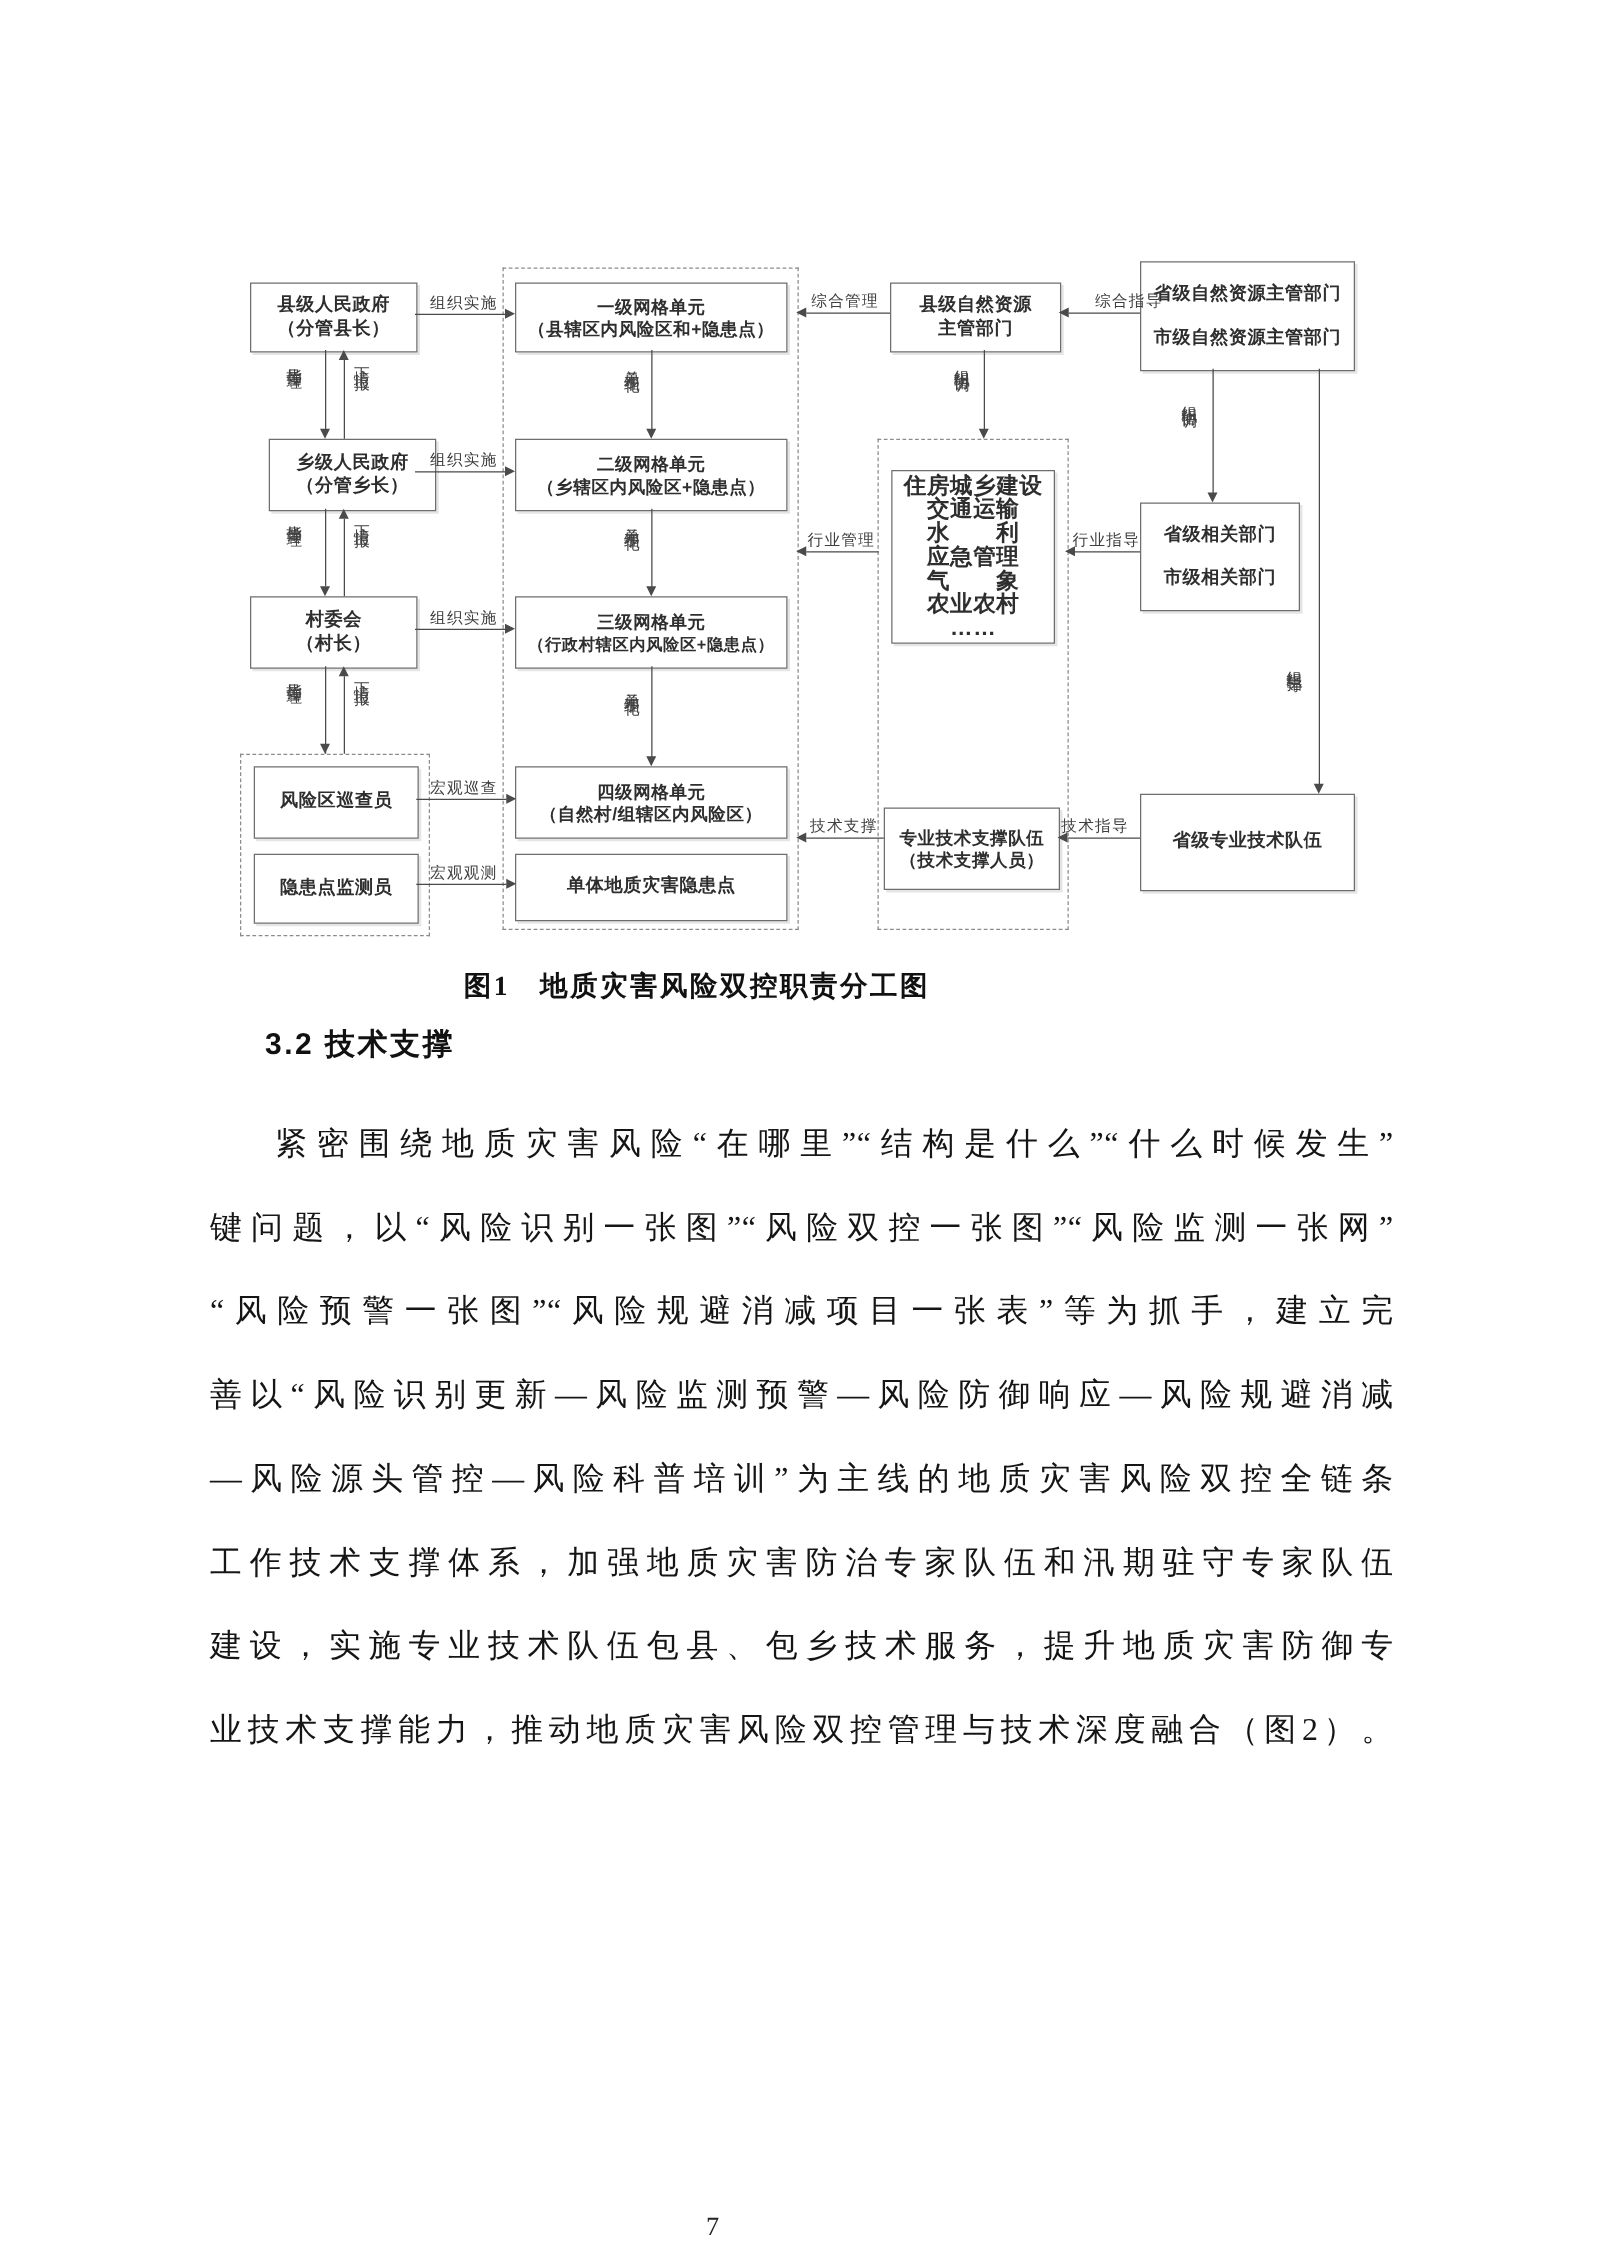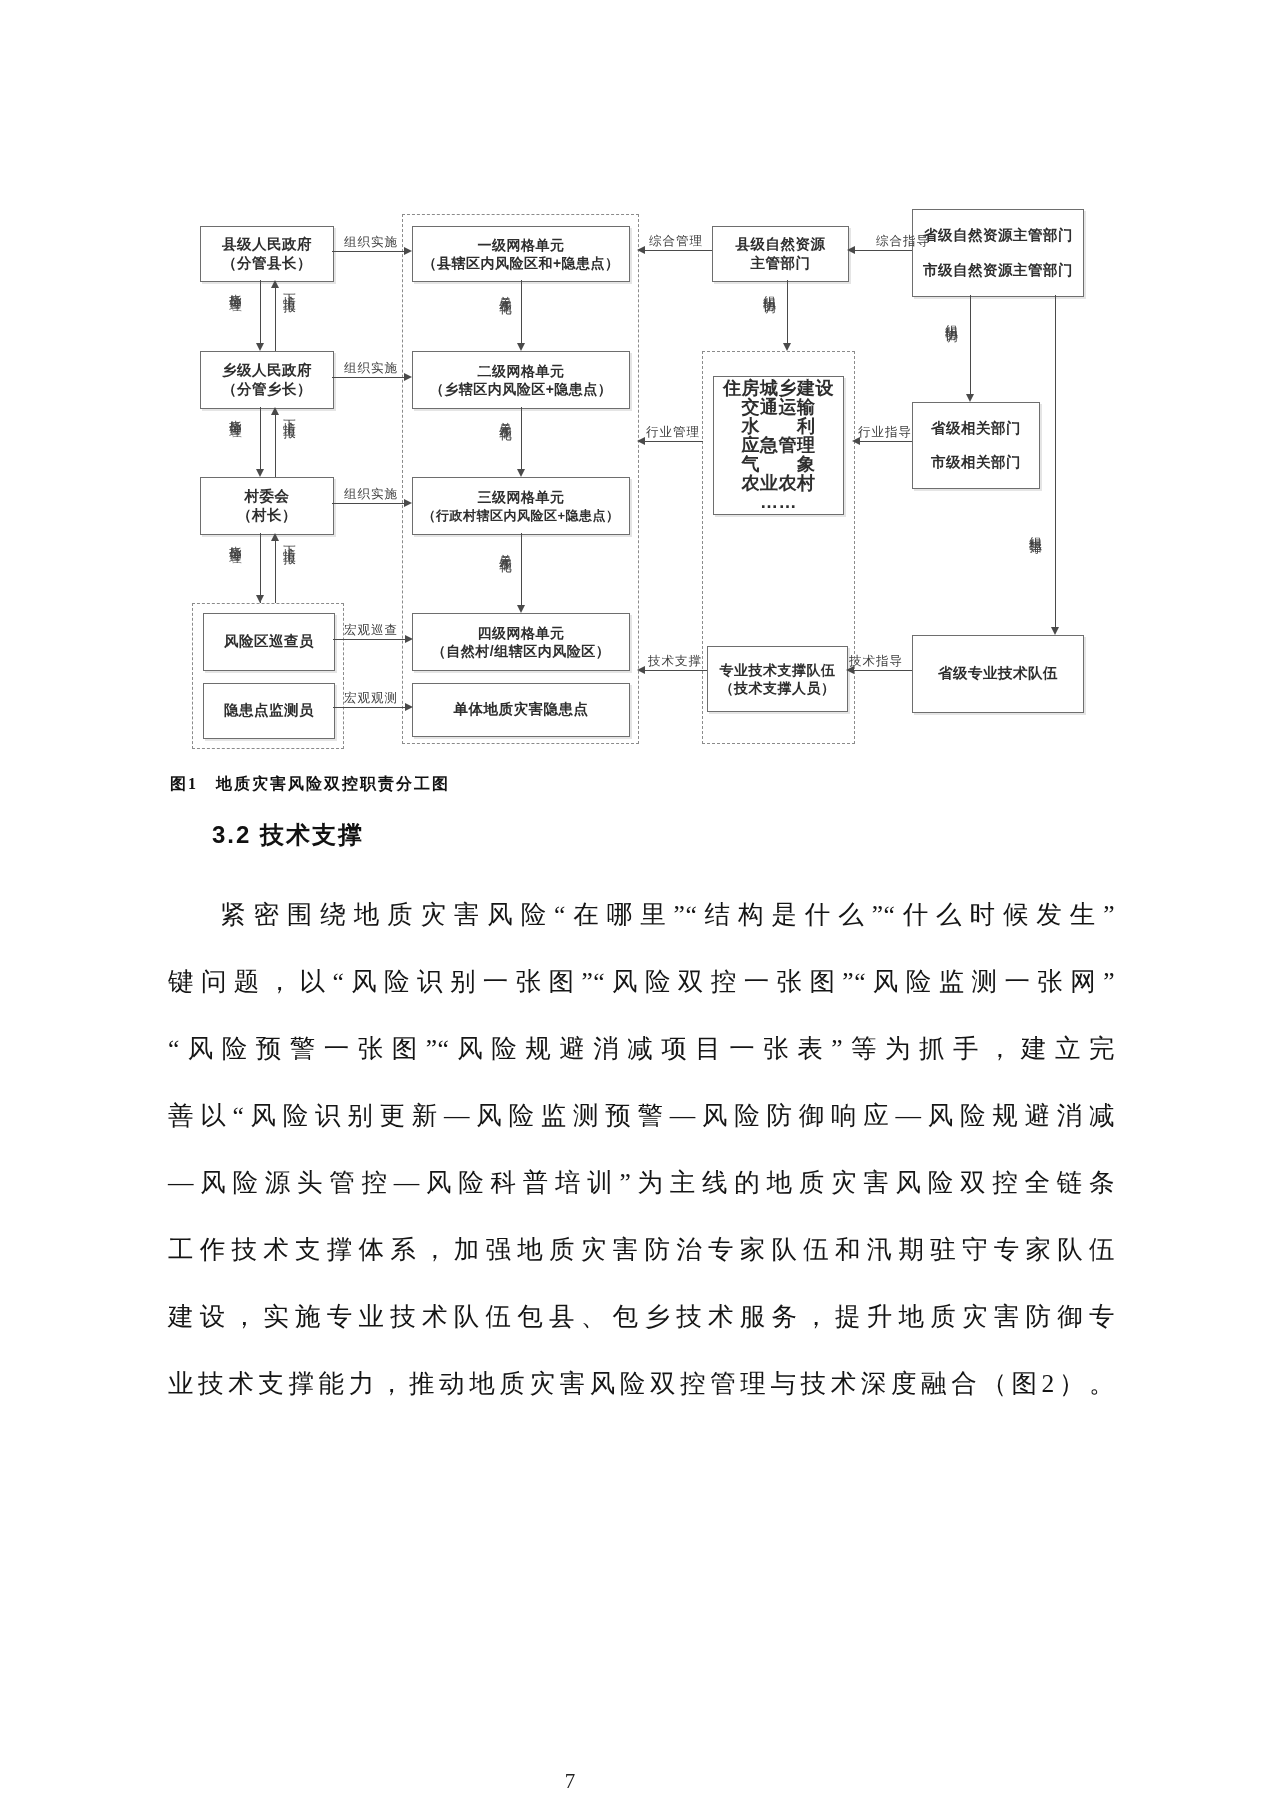--- a/index.html
+++ b/index.html
@@ -18,22 +18,22 @@
   .ah-r{border-left:8px solid #4a4a4a;border-right:0;}
   .ah-l{border-right:8px solid #4a4a4a;border-left:0;}
   .ah-d{border-top:8px solid #4a4a4a;border-bottom:0;}
   .ah-u{border-bottom:8px solid #4a4a4a;border-top:0;}
   .lbl{position:absolute;font-size:12.5px;color:#3f3f3f;white-space:nowrap;
        text-align:center;letter-spacing:1px;}
   .vlbl{position:absolute;font-size:12.5px;color:#3f3f3f;letter-spacing:2px;
         writing-mode:vertical-rl;text-orientation:upright;line-height:1;}
   .deptlines{font-size:18px;line-height:19px;}
   
-  .caption{position:absolute;left:170px;top:735px;width:775px;text-align:left;
-           font-family:"Liberation Serif",serif;font-weight:bold;font-size:16px;
+  .caption{position:absolute;left:170px;top:735px;width:775px;text-align:center;
+           font-family:"Liberation Serif",serif;font-weight:bold;font-size:22px;
            letter-spacing:2px;color:#111;}
   .heading{position:absolute;left:212px;top:780px;font-size:24px;font-weight:600;
            letter-spacing:2px;color:#111;font-family:"Liberation Sans",sans-serif;}
   .para{position:absolute;left:168px;top:842px;width:947px;
         font-family:"Liberation Serif",serif;font-size:25.5px;color:#151515;
         letter-spacing:0.5px;}
   .bline{height:67px;line-height:67px;text-align:justify;text-align-last:justify;
          white-space:nowrap;overflow:visible;}
   .bline.indent{padding-left:52px;}
   .pagenum{position:absolute;left:170px;top:1730px;width:800px;text-align:center;
@@ -47,21 +47,21 @@
   <div>
 
     <div class="dashed" style="left:402px;top:175px;width:235px;height:528px"></div>
     <div class="dashed" style="left:702px;top:312px;width:151px;height:391px"></div>
     <div class="dashed" style="left:192px;top:564px;width:150px;height:144px"></div>
 
     <div class="box" style="left:200px;top:187px;width:132px;height:54px">
       <div>县级人民政府</div>
       <div>（分管县长）</div>
     </div>
-    <div class="box" style="left:200px;top:312px;width:132px;height:56px">
+    <div class="box" style="left:215px;top:312px;width:132px;height:56px">
       <div>乡级人民政府</div>
       <div>（分管乡长）</div>
     </div>
     <div class="box" style="left:200px;top:438px;width:132px;height:56px">
       <div>村委会</div>
       <div>（村长）</div>
     </div>
     <div class="box" style="left:203px;top:574px;width:130px;height:56px">
       <div>风险区巡查员</div>
     </div>

